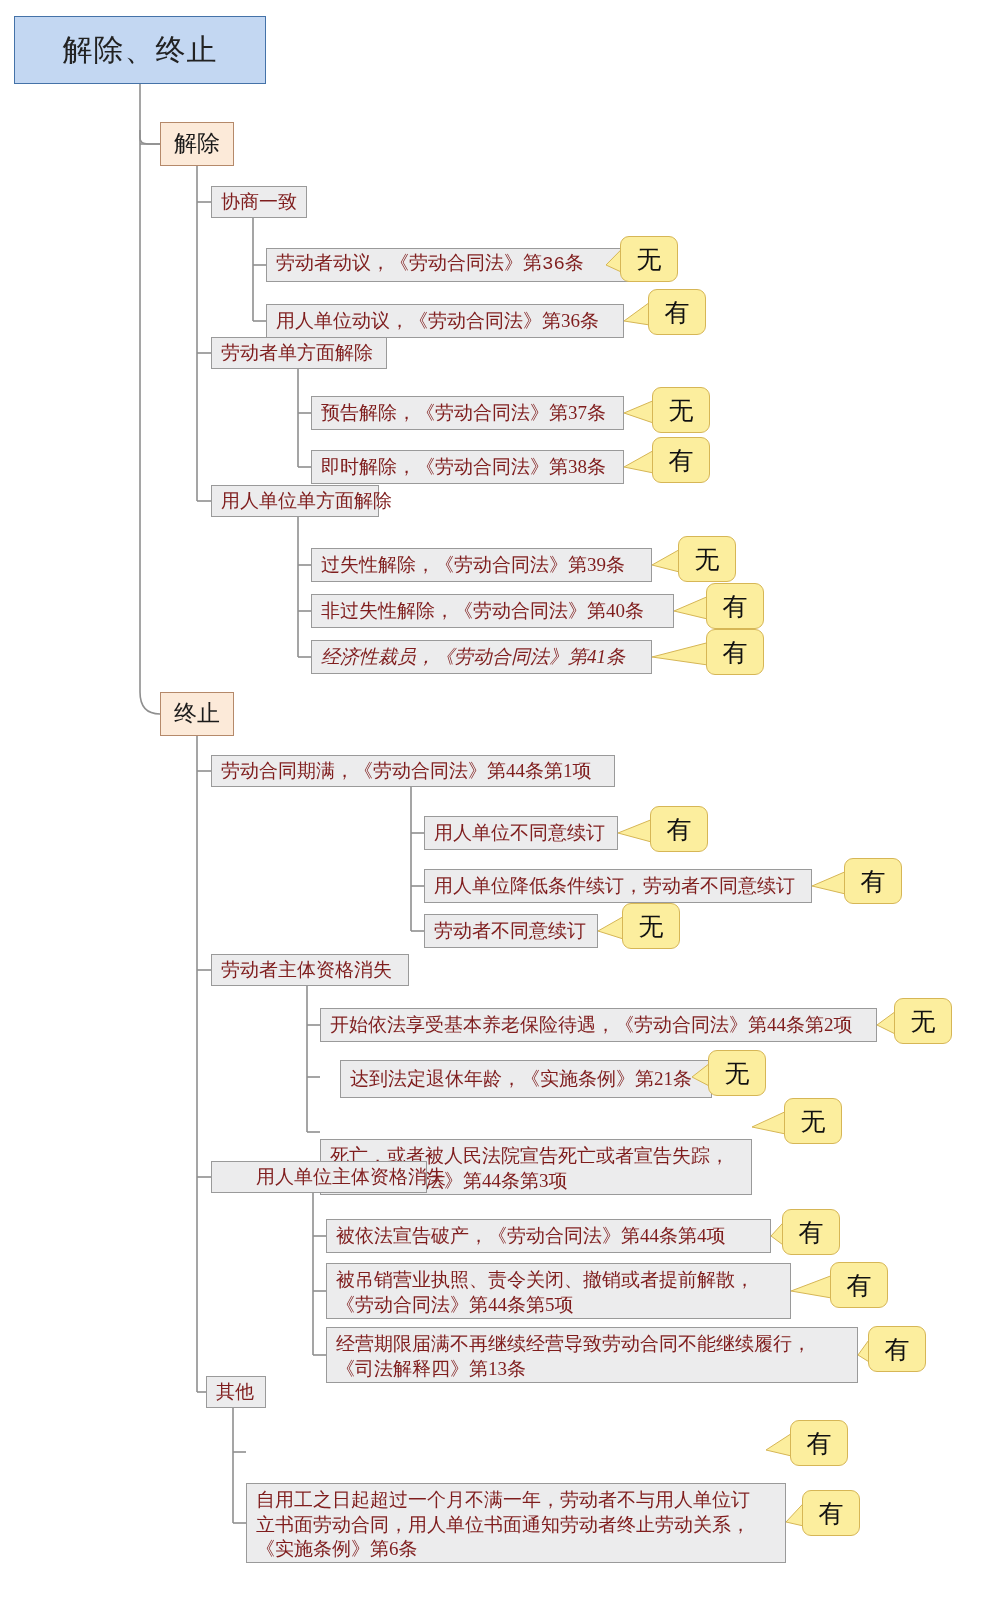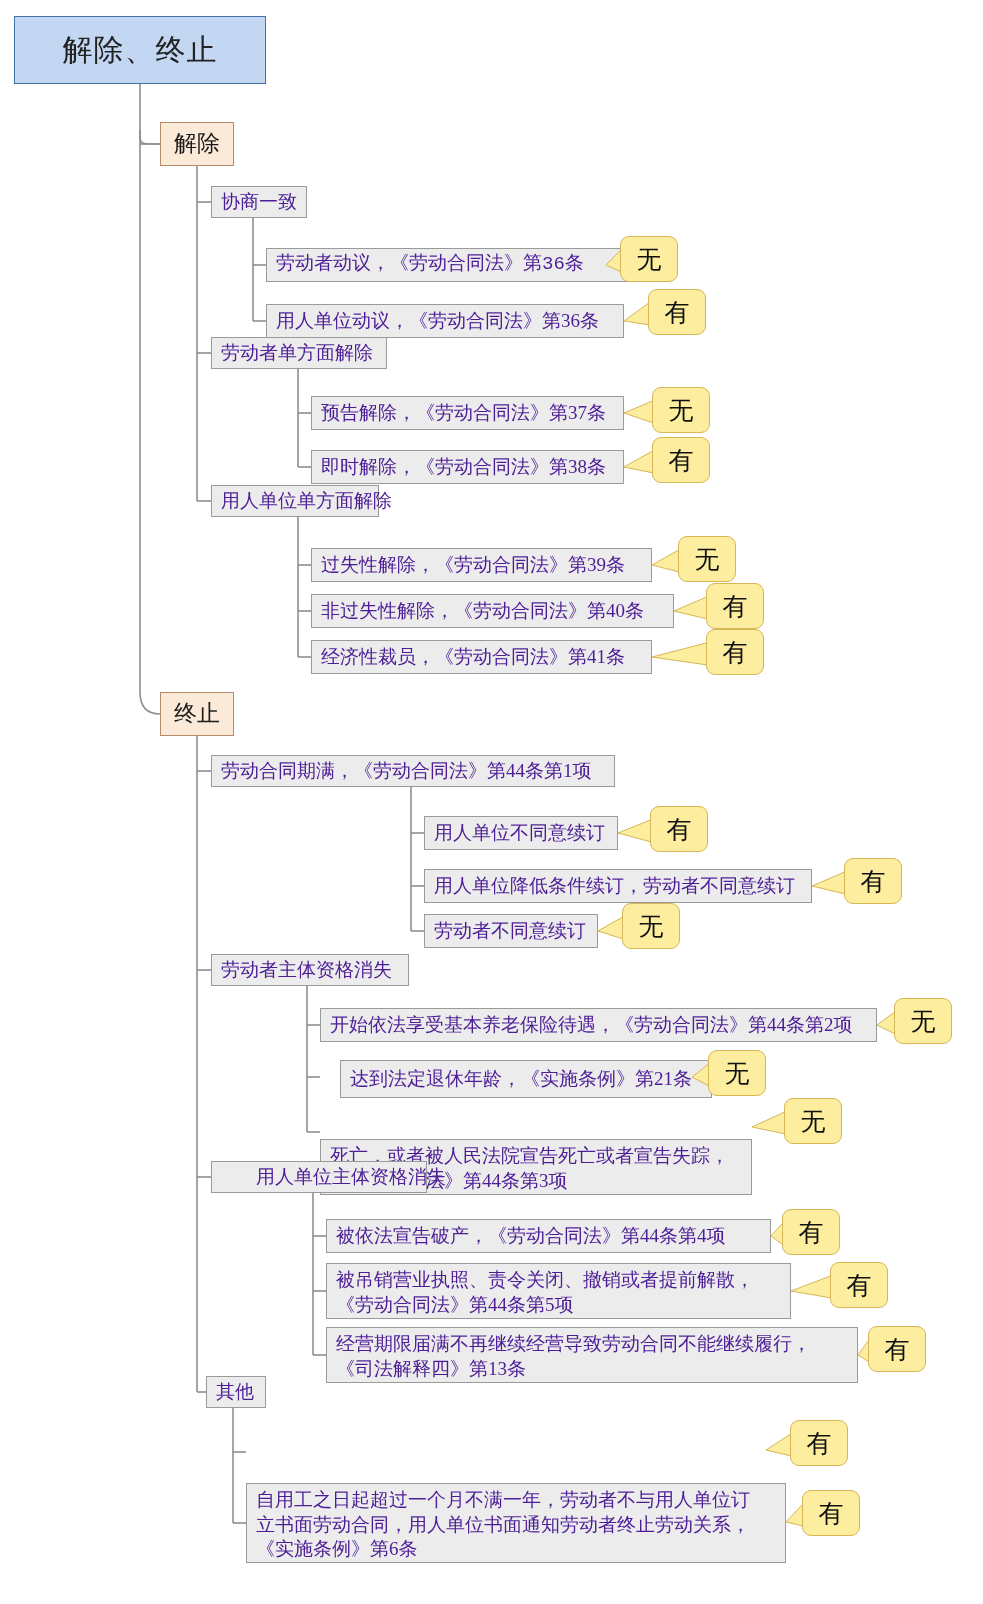--- a/index.html
+++ b/index.html
@@ -45,21 +45,21 @@
     background: #fcead9;
     border: 1px solid #b5896a;
     color: #1a1a1a;
     font-size: 23px;
     justify-content: center;
   }
   
   .n-grey {
     background: #ececed;
     border: 1px solid #9a9a9a;
-    color: #4c1d95;
+    color: #7f1d1d;
     font-size: 19px;
     padding: 2px 8px 2px 9px;
   }
   .n-grey.multiline {
     display: block;
     padding-top: 4px;
     padding-bottom: 4px;
     line-height: 1.30;
   }
   
@@ -148,21 +148,21 @@
   <div class="node n-grey" id="nd-i_xs1" style="left: 266px; top: 248px; width: 368px; height: 34px; font-family: Liberation Mono, monospace;">劳动者动议，《劳动合同法》第36条</div>
   <div class="node n-grey" id="nd-i_xs2" style="left: 266px; top: 304px; width: 358px; height: 34px;">用人单位动议，《劳动合同法》第36条</div>
 
   <div class="node n-grey" id="nd-g_ldz_dan" style="left: 211px; top: 337px; width: 176px; height: 32px;">劳动者单方面解除</div>
   <div class="node n-grey" id="nd-i_ld1" style="left: 311px; top: 396px; width: 313px; height: 34px;">预告解除，《劳动合同法》第37条</div>
   <div class="node n-grey" id="nd-i_ld2" style="left: 311px; top: 450px; width: 313px; height: 34px;">即时解除，《劳动合同法》第38条</div>
 
   <div class="node n-grey" id="nd-g_yrd_dan" style="left: 211px; top: 485px; width: 168px; height: 32px;">用人单位单方面解除</div>
   <div class="node n-grey" id="nd-i_yr1" style="left: 311px; top: 548px; width: 341px; height: 34px;">过失性解除，《劳动合同法》第39条</div>
   <div class="node n-grey" id="nd-i_yr2" style="left: 311px; top: 594px; width: 363px; height: 34px;">非过失性解除，《劳动合同法》第40条</div>
-  <div class="node n-grey" id="nd-i_yr3" style="left: 311px; top: 640px; width: 341px; height: 34px;">经济性裁员，《劳动合同法》第41条</div>
+  <div class="node n-grey" id="nd-i_yr3" style="left: 311px; top: 640px; width: 341px; height: 34px; font-style: italic;">经济性裁员，《劳动合同法》第41条</div>
 
   <div class="node n-branch" id="nd-b_zhongzhi" style="left: 160px; top: 692px; width: 74px; height: 44px;">终止</div>
 
   <div class="node n-grey" id="nd-g_qiman" style="left: 211px; top: 755px; width: 404px; height: 32px;">劳动合同期满，《劳动合同法》第44条第1项</div>
   <div class="node n-grey" id="nd-i_qm1" style="left: 424px; top: 816px; width: 194px; height: 34px;">用人单位不同意续订</div>
   <div class="node n-grey" id="nd-i_qm2" style="left: 424px; top: 869px; width: 388px; height: 34px;">用人单位降低条件续订，劳动者不同意续订</div>
   <div class="node n-grey" id="nd-i_qm3" style="left: 424px; top: 914px; width: 174px; height: 34px;">劳动者不同意续订</div>
 
   <div class="node n-grey" id="nd-g_ldz_zhuti" style="left: 211px; top: 954px; width: 198px; height: 32px;">劳动者主体资格消失</div>
   <div class="node n-grey" id="nd-i_lz1" style="left: 320px; top: 1008px; width: 557px; height: 34px;">开始依法享受基本养老保险待遇，《劳动合同法》第44条第2项</div>

